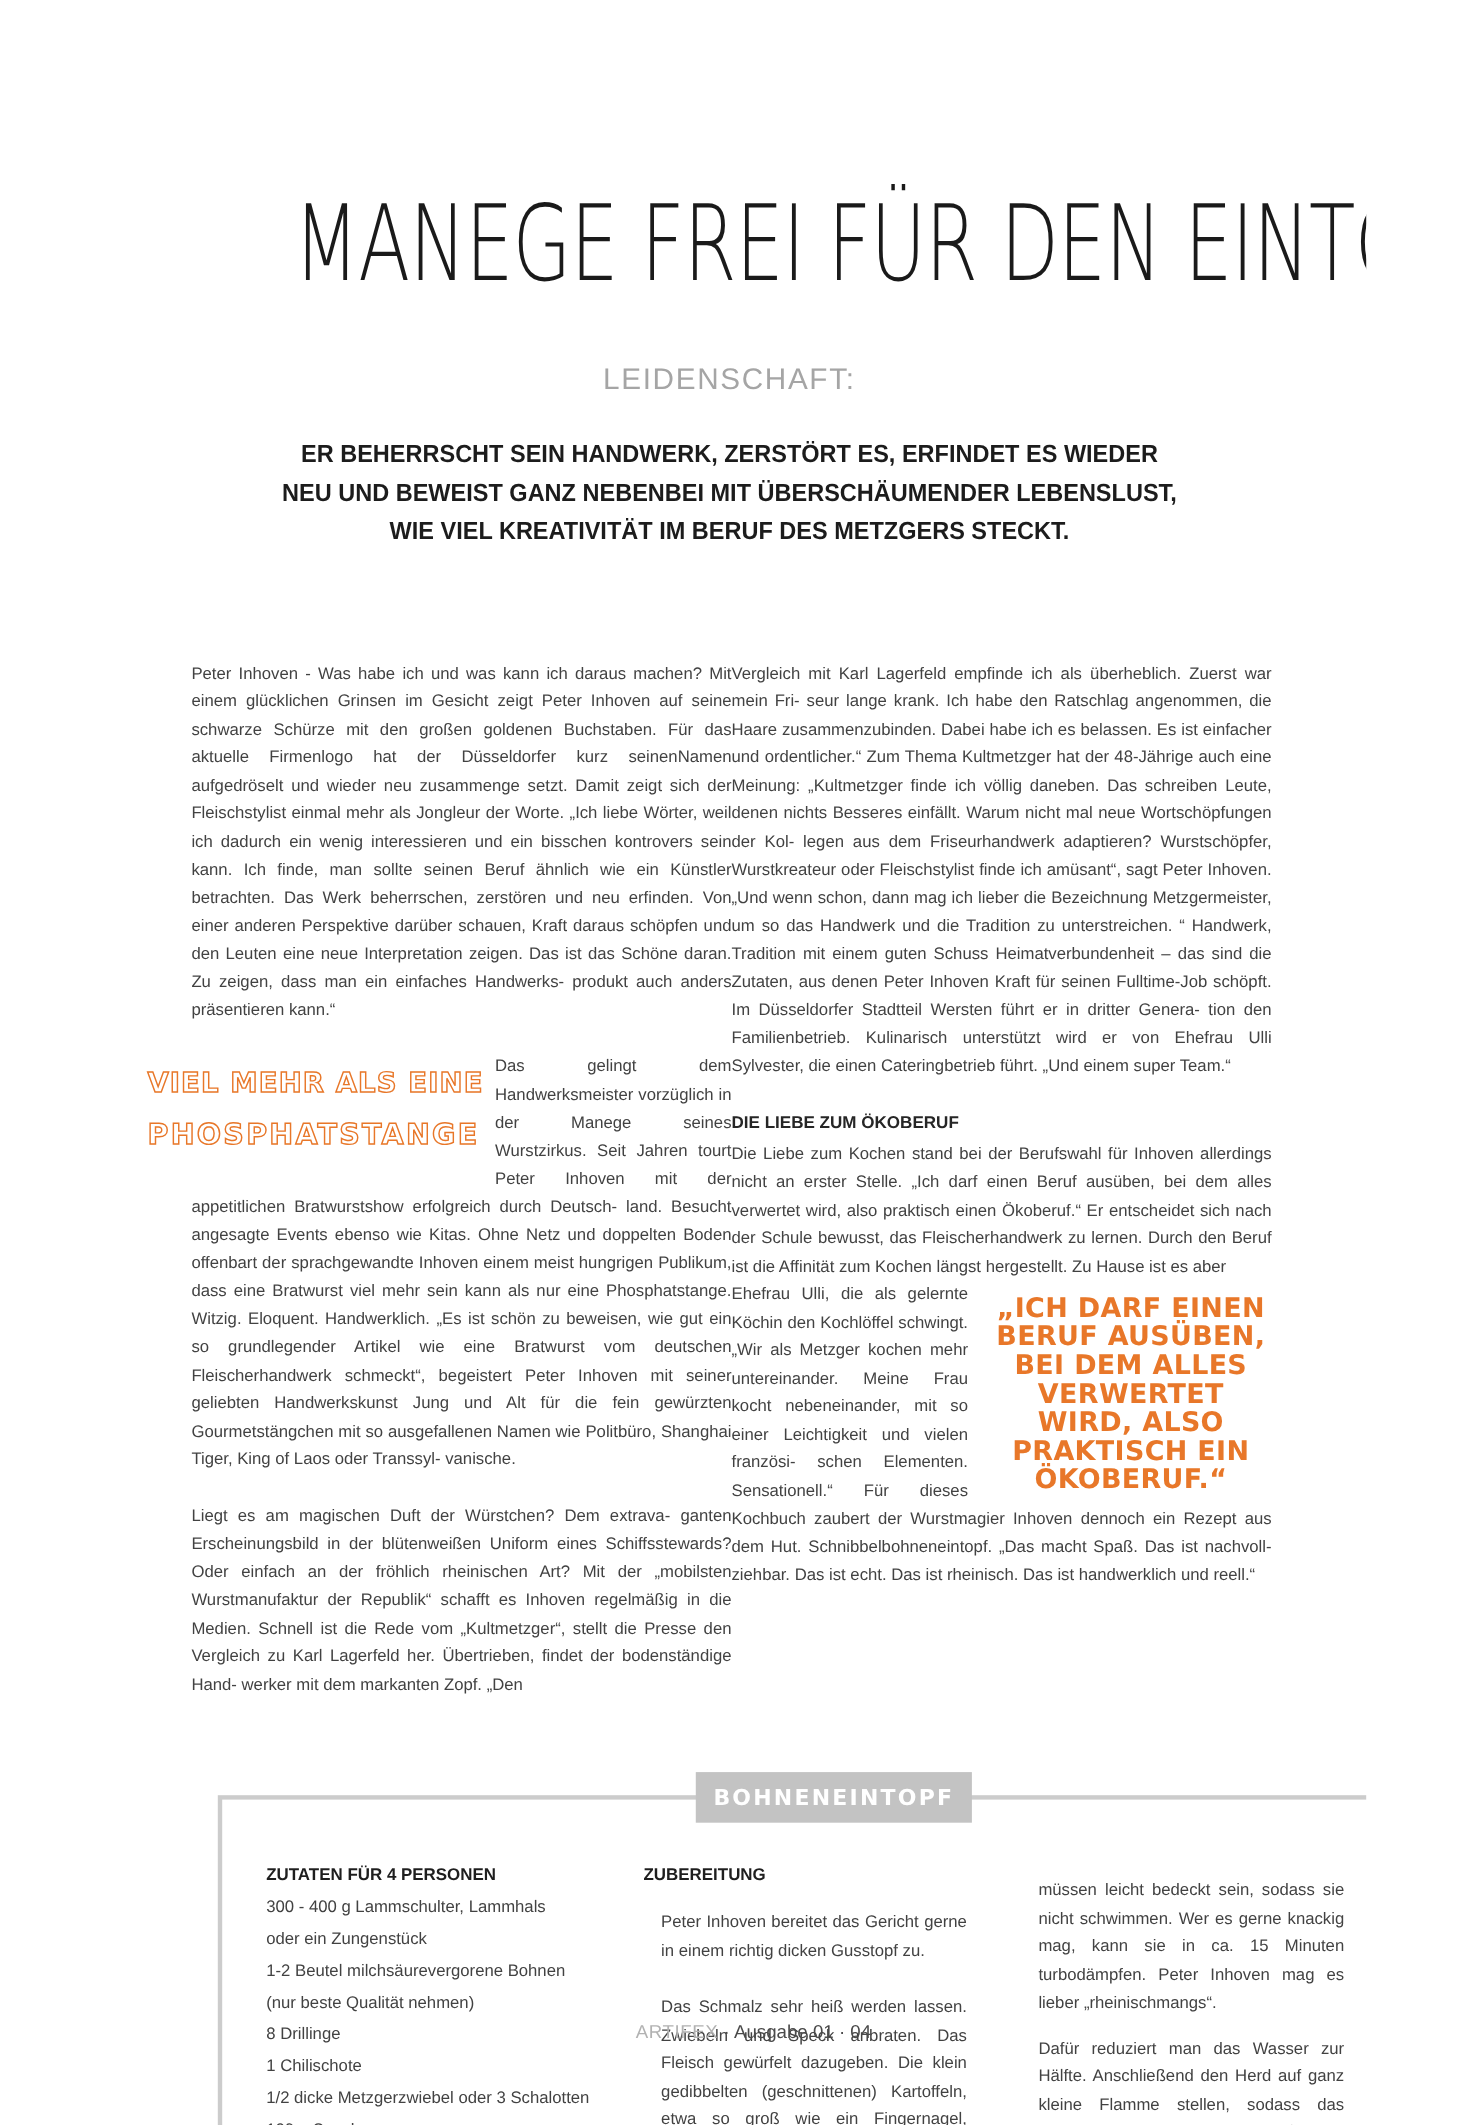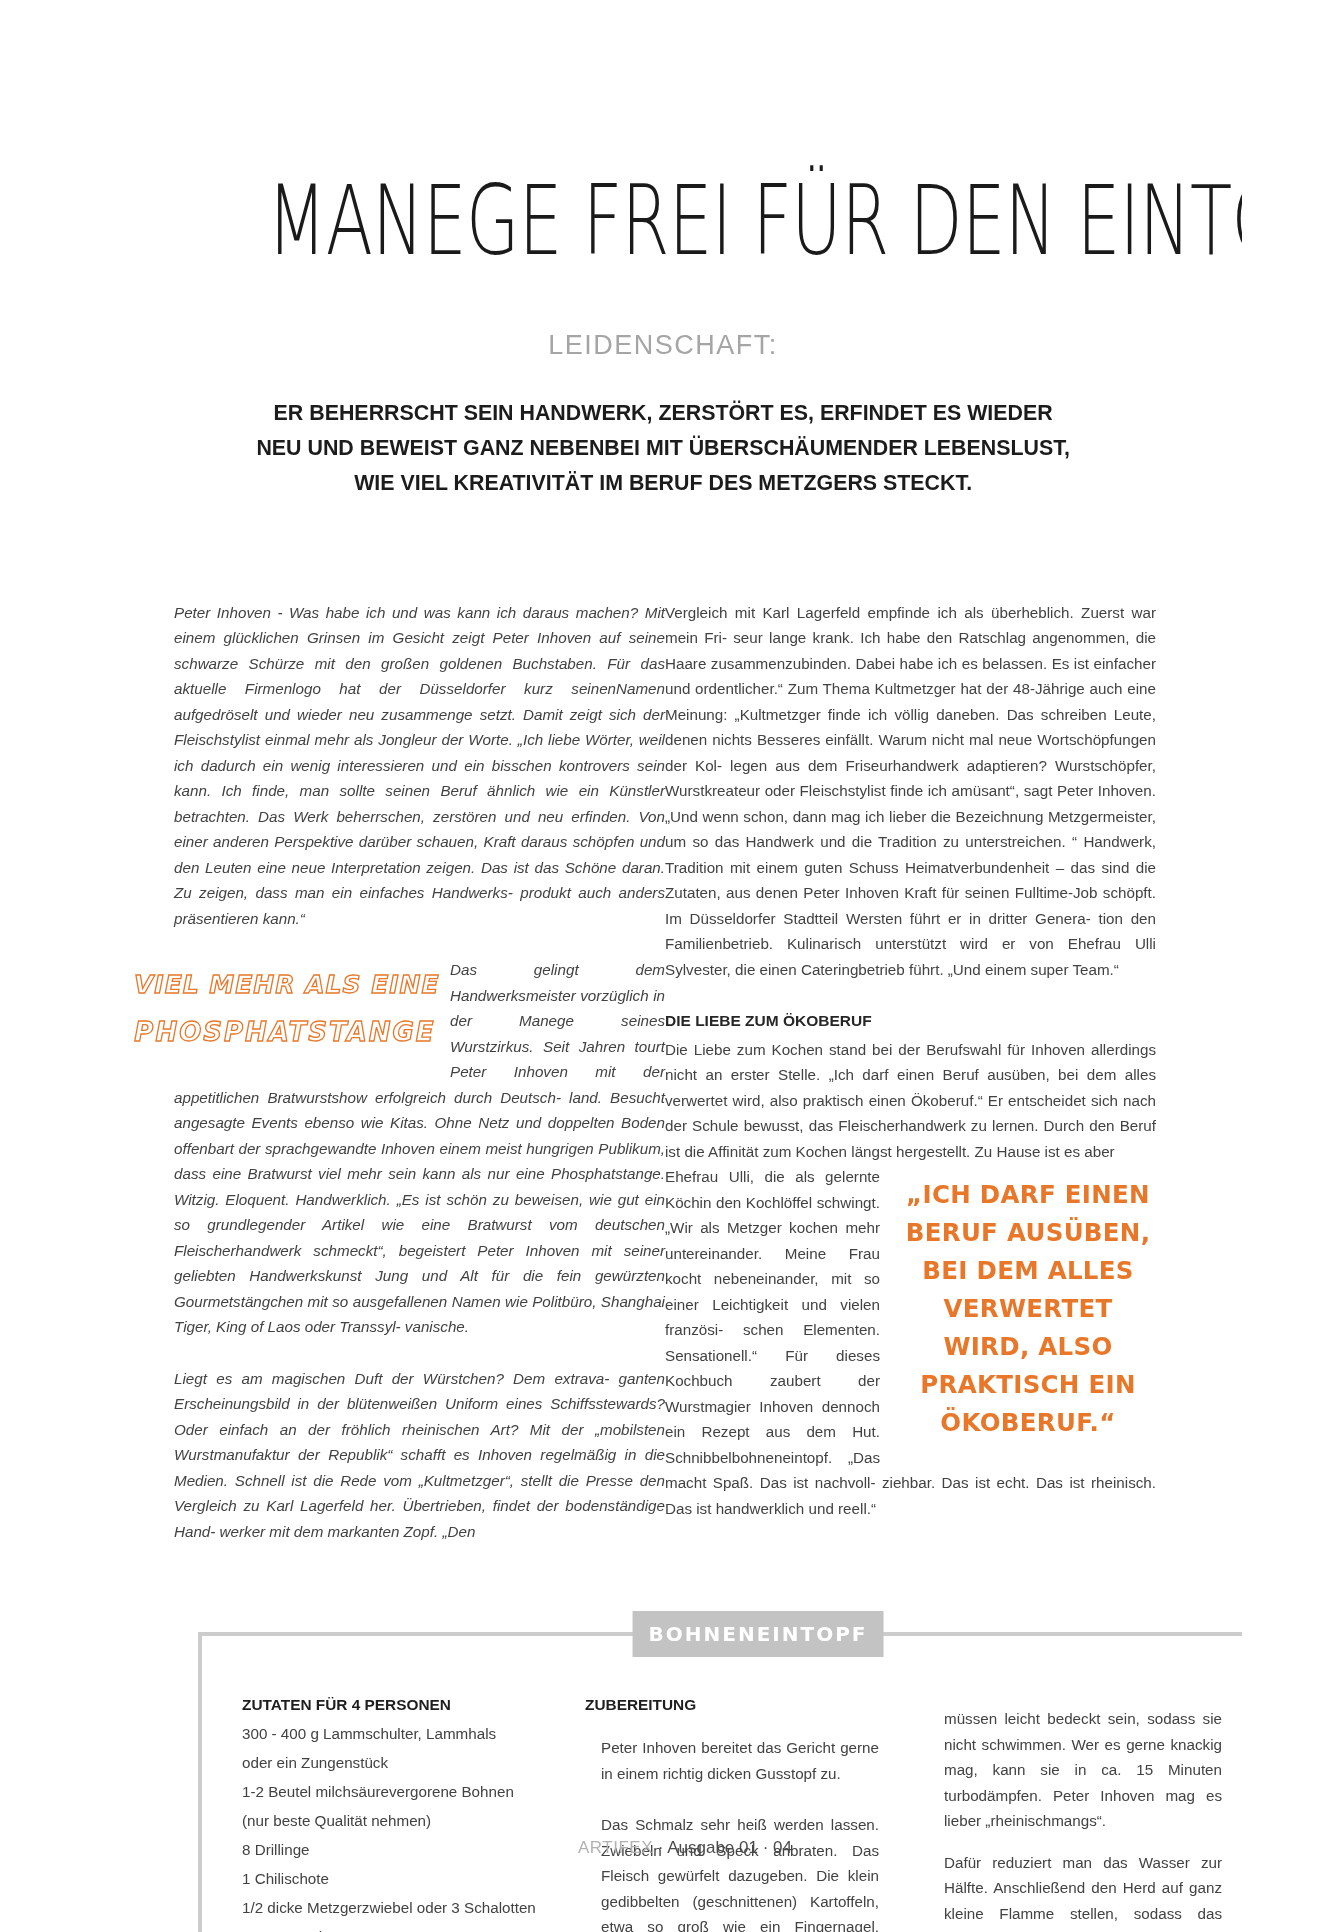--- a/index.html
+++ b/index.html
@@ -44,21 +44,21 @@
     line-height:35px;
     color:#1c1c1c;
   }
   .intro .squeeze{display:inline-block;transform:scale(0.95,1);transform-origin:center;}
   
   .columns{
     display:flex;
     margin:100px 86px 0 90px;
   }
   .col{width:558px;}
-  .col-left{font-style:italic;}
+  .col-left{}
   .col p{
     margin:0 0 26px 0;
     font-size:15.2px;
     line-height:25.5px;
     text-align:justify;
     color:#424242;
   }
   .col p:last-child{margin-bottom:0;}
   .outline-heading{
     float:left;
@@ -83,21 +83,21 @@
     line-height:25.5px;
   }
   .pull-quote{
     float:right;
     width:256px;
     margin:12px 0 6px 20px;
     text-align:center;
     font-family:"DejaVu Sans",sans-serif;
     font-weight:700;
     font-size:24.5px;
-    line-height:38px;
+    line-height:26px;
     letter-spacing:0.3px;
     color:#E87729;
   }
   
   .recipe-box{
     position:relative;
     margin:88px 0 0 114px;
     width:1120px;
     min-height:458px;
     box-sizing:border-box;

